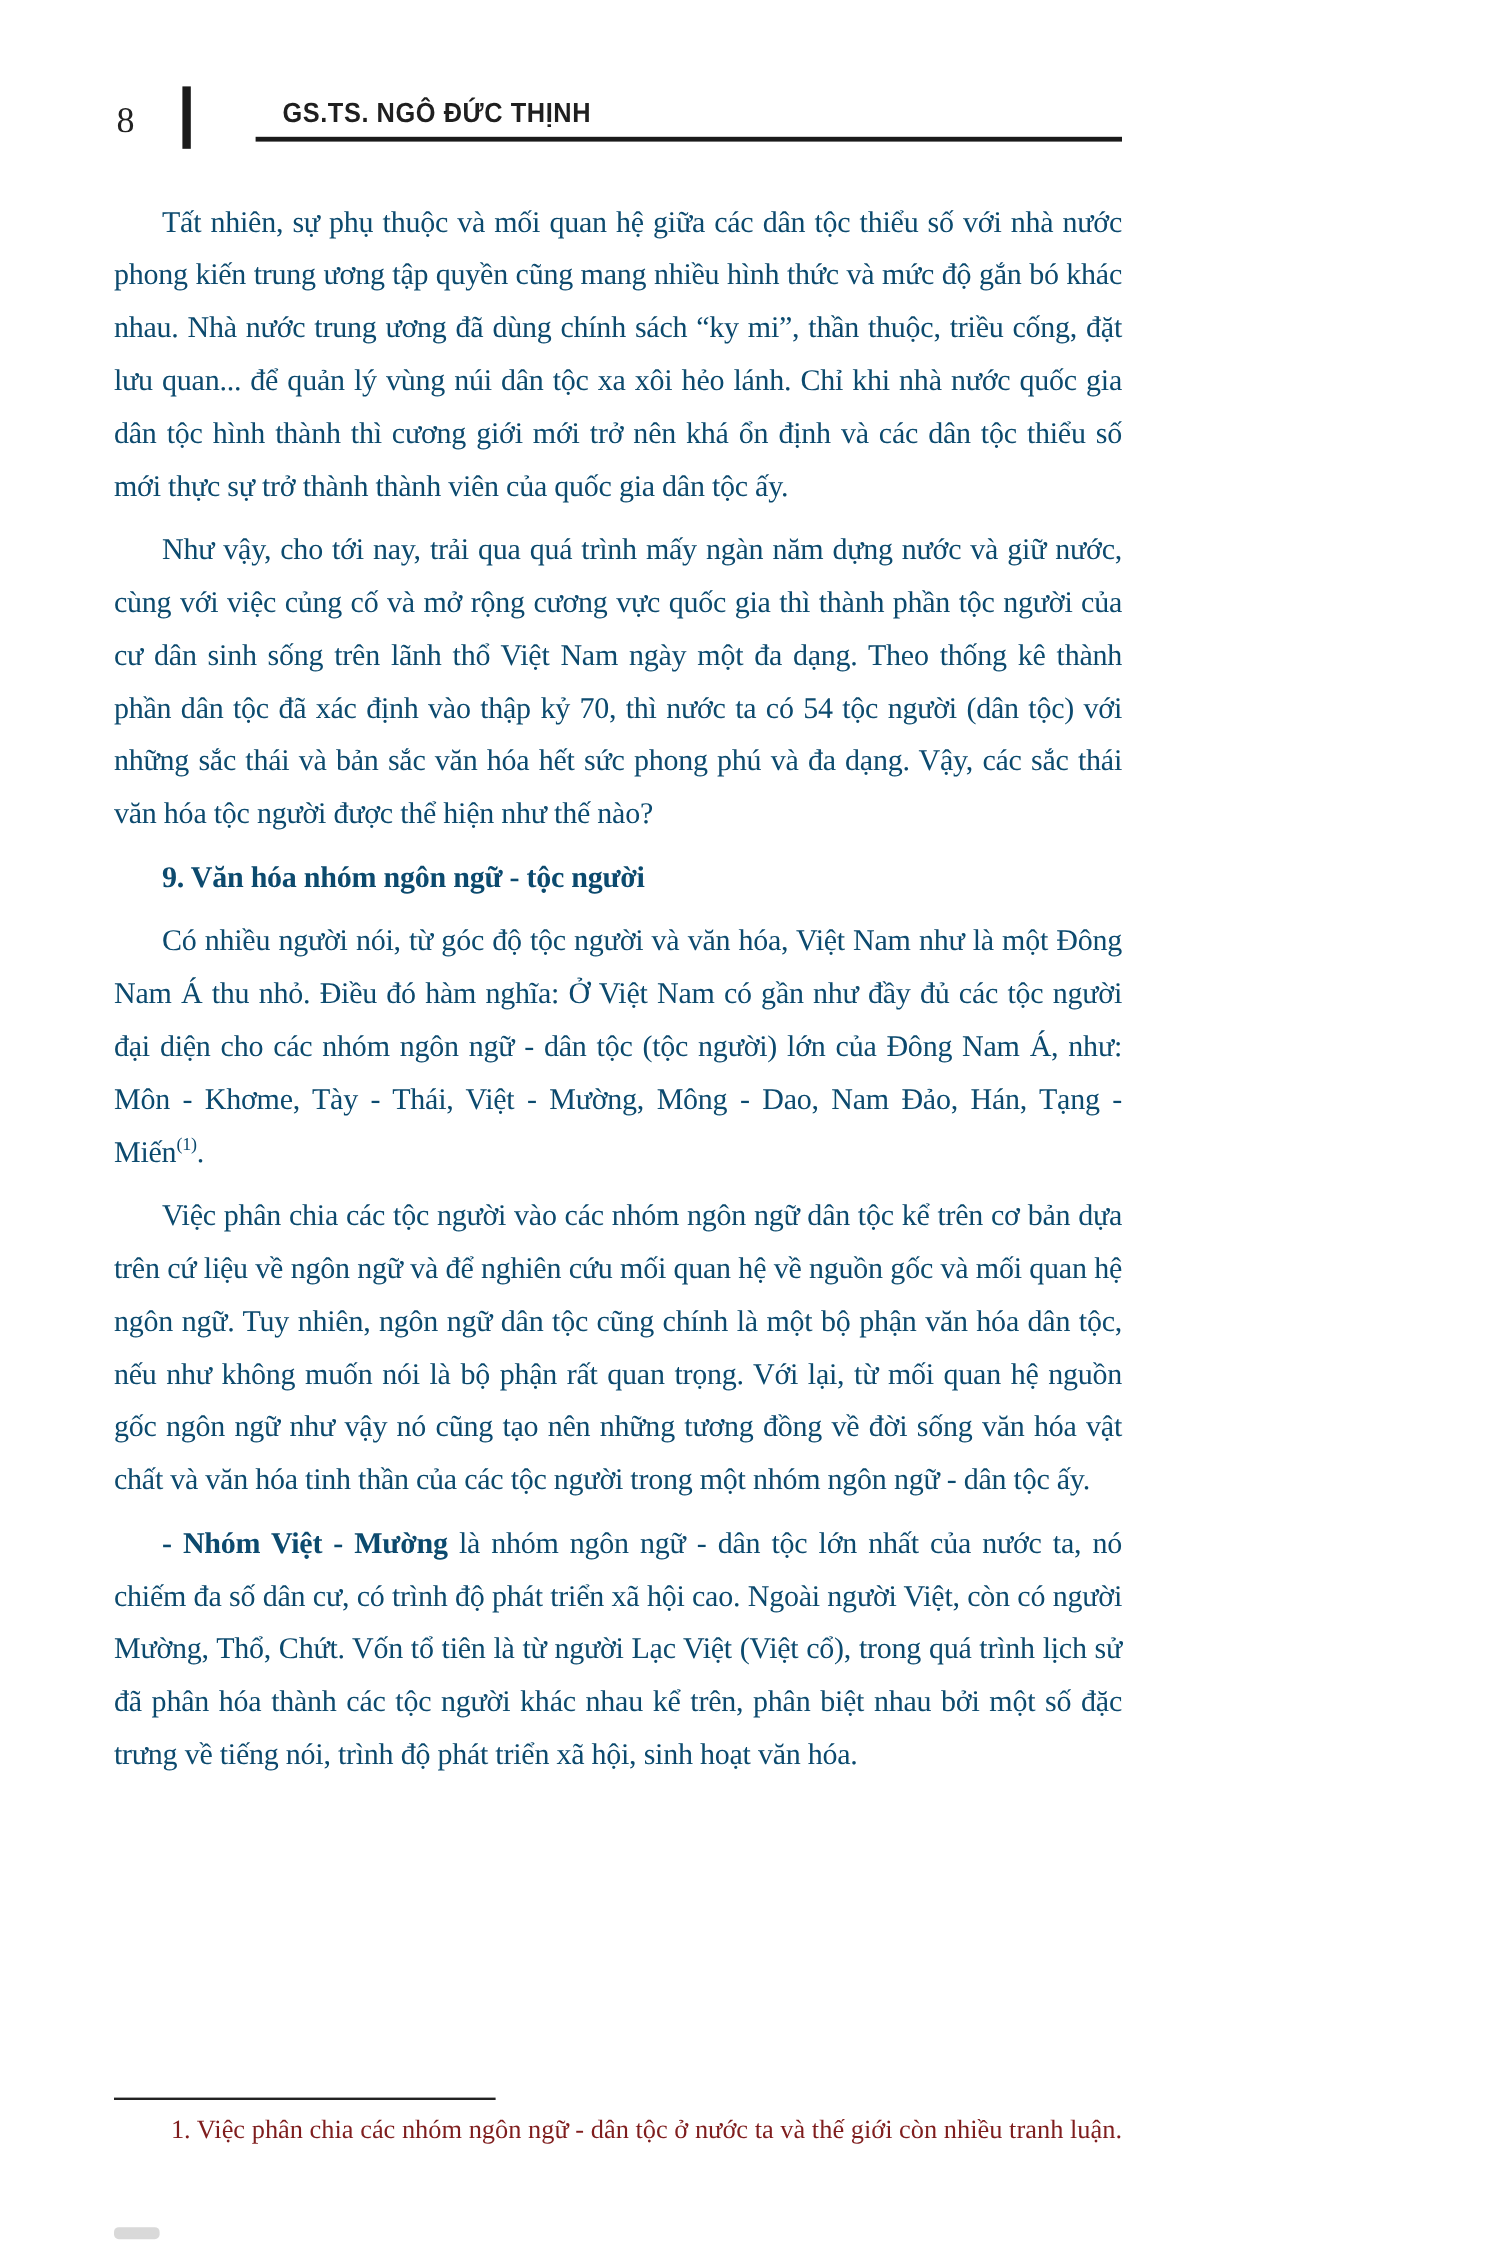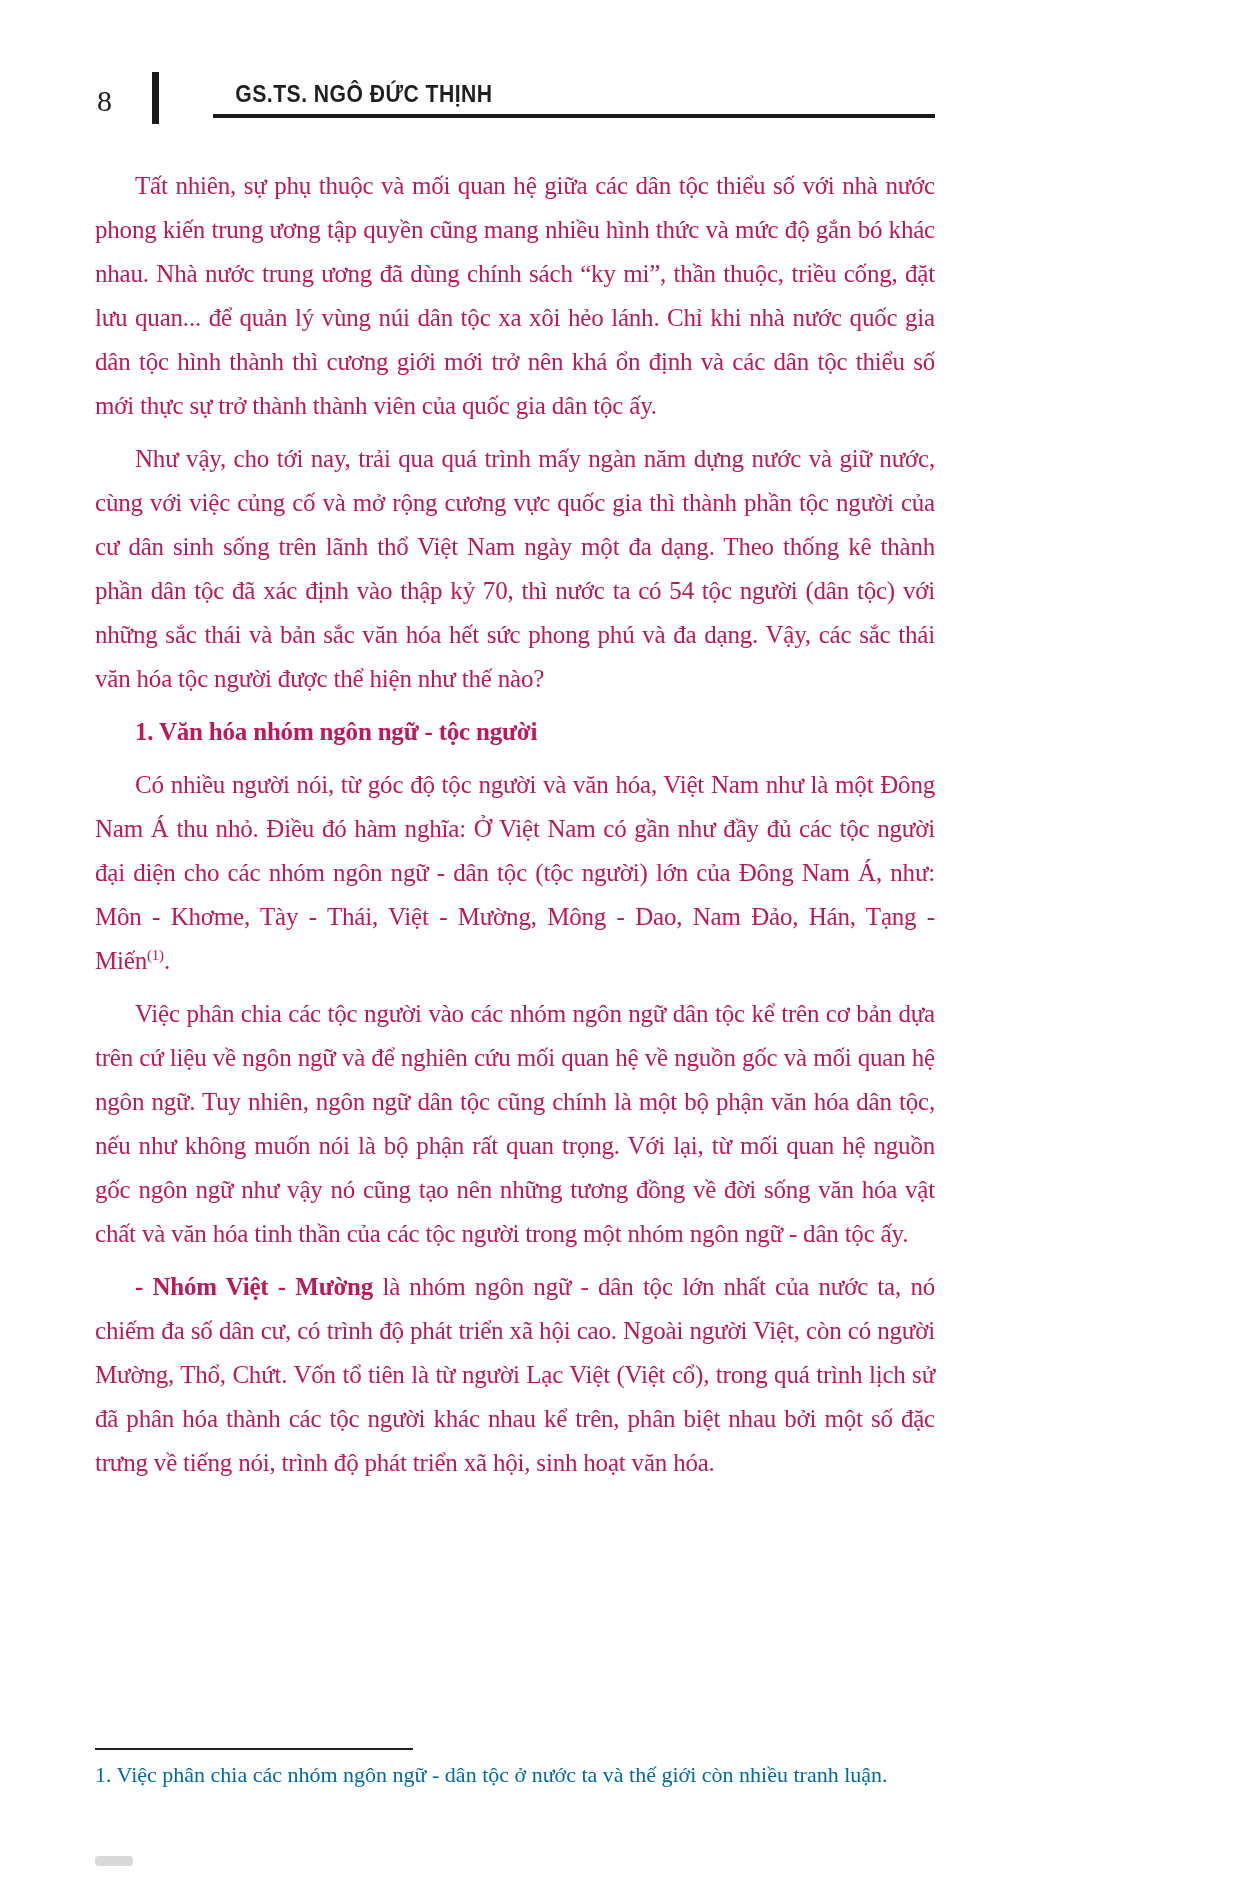--- a/index.html
+++ b/index.html
@@ -45,21 +45,21 @@
     transform-origin: 100% 50%;
     white-space: nowrap;
   }
 
   
   .body-text {
     font-size: 25px;
     line-height: 44px;
     letter-spacing: -0.2px;
     text-align: justify;
-    color: #be185d;
+    color: #0c4a6e;
   }
   .para { text-indent: 40px; margin-bottom: 9px; }
   .section-heading {
     font-size: 25px;
     line-height: 44px;
     font-weight: 700;
     text-indent: 40px;
     margin: 5px 0 9px 0;
   }
   .fn-ref {
@@ -79,22 +79,22 @@
     padding-top: 2px;
   }
   .footnote-rule {
     width: 318px;
     border-top: 2px solid #222222;
     margin-bottom: 10px;
   }
   .footnote-text {
     font-size: 22px;
     line-height: 30px;
-    text-align: left;
-    color: #0369a1;
+    text-align: right;
+    color: #7f1d1d;
   }
 
   
   .scan-artifact {
     position: absolute;
     left: 95px;
     bottom: 24px;
     width: 38px;
     height: 10px;
     background: #d9d9d9;
@@ -113,21 +113,21 @@
       <span class="author">GS.TS. NGÔ ĐỨC THỊNH</span>
     </div>
   </header>
 
   <main class="body-text">
     <p class="para">Tất nhiên, sự phụ thuộc và mối quan hệ giữa các dân tộc thiểu số với nhà nước phong kiến trung ương tập quyền cũng mang nhiều hình thức và mức độ gắn bó khác nhau. Nhà nước trung ương đã dùng chính sách “ky mi”, thần thuộc, triều cống, đặt lưu quan... để quản lý vùng núi dân tộc xa xôi hẻo lánh. Chỉ khi nhà nước quốc gia dân tộc hình thành thì cương giới mới trở nên khá ổn định và các dân tộc thiểu số mới thực sự trở thành thành viên của quốc gia dân tộc ấy.</p>
 
     <p class="para">Như vậy, cho tới nay, trải qua quá trình mấy ngàn năm dựng nước và giữ nước, cùng với việc củng cố và mở rộng cương vực quốc gia thì thành phần tộc người của cư dân sinh sống trên lãnh thổ Việt Nam ngày một đa dạng. Theo thống kê thành phần dân tộc đã xác định vào thập kỷ 70, thì nước ta có 54 tộc người (dân tộc) với những sắc thái và bản sắc văn hóa hết sức phong phú và đa dạng. Vậy, các sắc thái văn hóa tộc người được thể hiện như thế nào?</p>
 
 
-    <h2 class="section-heading">1. Văn hóa nhóm ngôn ngữ - tộc người</h2>
+    <h2 class="section-heading">9. Văn hóa nhóm ngôn ngữ - tộc người</h2>
 
     <p class="para"><span>Có nhiều người nói, từ góc độ tộc người và văn hóa, Việt Nam như là một Đông Nam Á thu nhỏ. Điều đó hàm nghĩa: Ở Việt Nam có gần như đầy đủ các tộc người đại diện cho các nhóm ngôn ngữ - dân tộc (tộc người) lớn của Đông Nam Á, như: Môn - Khơme, Tày - Thái, Việt - Mường, Mông - Dao, Nam Đảo, Hán, Tạng - Miến</span><sup class="fn-ref">(1)</sup><span>.</span></p>
 
     <p class="para">Việc phân chia các tộc người vào các nhóm ngôn ngữ dân tộc kể trên cơ bản dựa trên cứ liệu về ngôn ngữ và để nghiên cứu mối quan hệ về nguồn gốc và mối quan hệ ngôn ngữ. Tuy nhiên, ngôn ngữ dân tộc cũng chính là một bộ phận văn hóa dân tộc, nếu như không muốn nói là bộ phận rất quan trọng. Với lại, từ mối quan hệ nguồn gốc ngôn ngữ như vậy nó cũng tạo nên những tương đồng về đời sống văn hóa vật chất và văn hóa tinh thần của các tộc người trong một nhóm ngôn ngữ - dân tộc ấy.</p>
 
     <p class="para"><strong class="lead">- Nhóm Việt - Mường</strong><span> là nhóm ngôn ngữ - dân tộc lớn nhất của nước ta, nó chiếm đa số dân cư, có trình độ phát triển xã hội cao. Ngoài người Việt, còn có người Mường, Thổ, Chứt. Vốn tổ tiên là từ người Lạc Việt (Việt cổ), trong quá trình lịch sử đã phân hóa thành các tộc người khác nhau kể trên, phân biệt nhau bởi một số đặc trưng về tiếng nói, trình độ phát triển xã hội, sinh hoạt văn hóa.</span></p>
   </main>
 
   <footer class="footnote">
     <div class="footnote-rule"></div>

